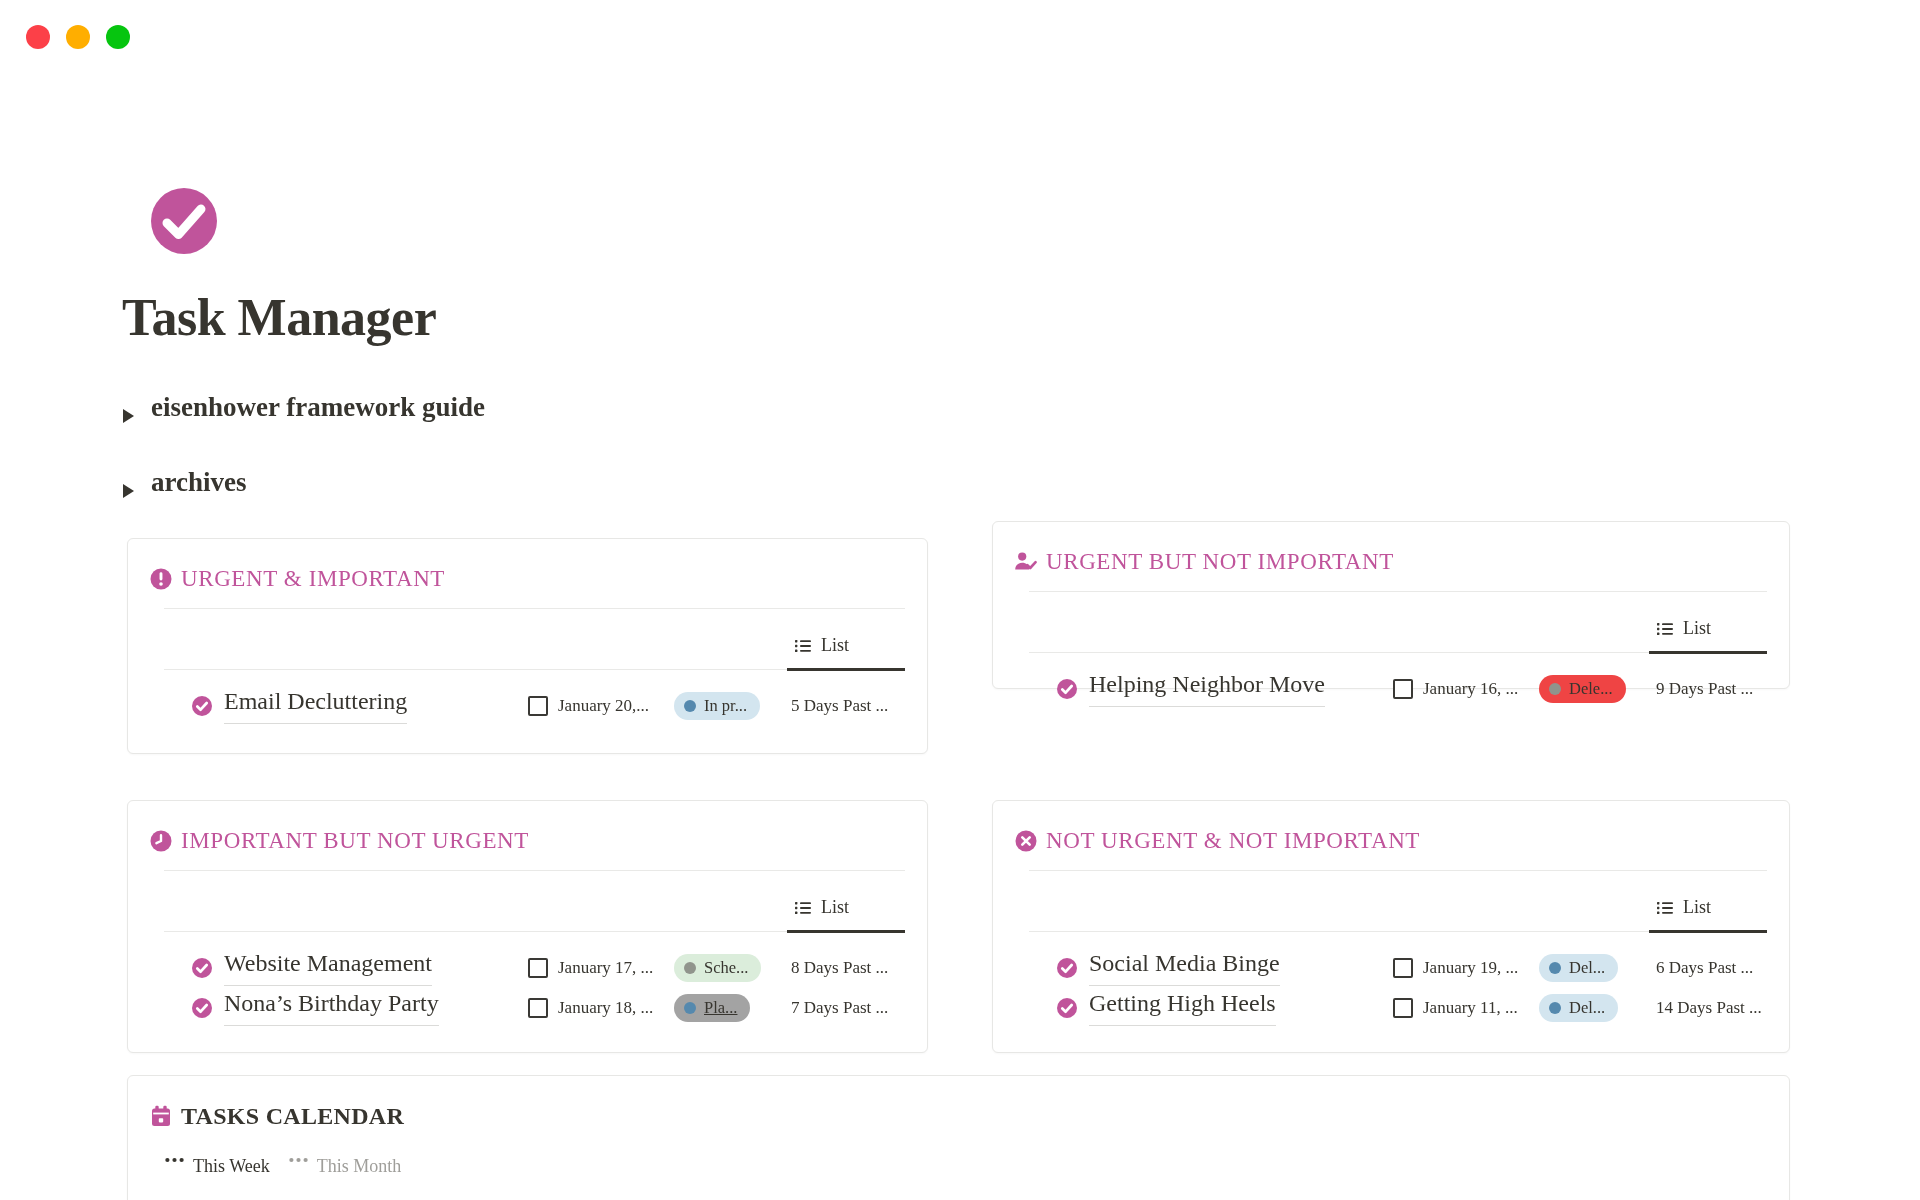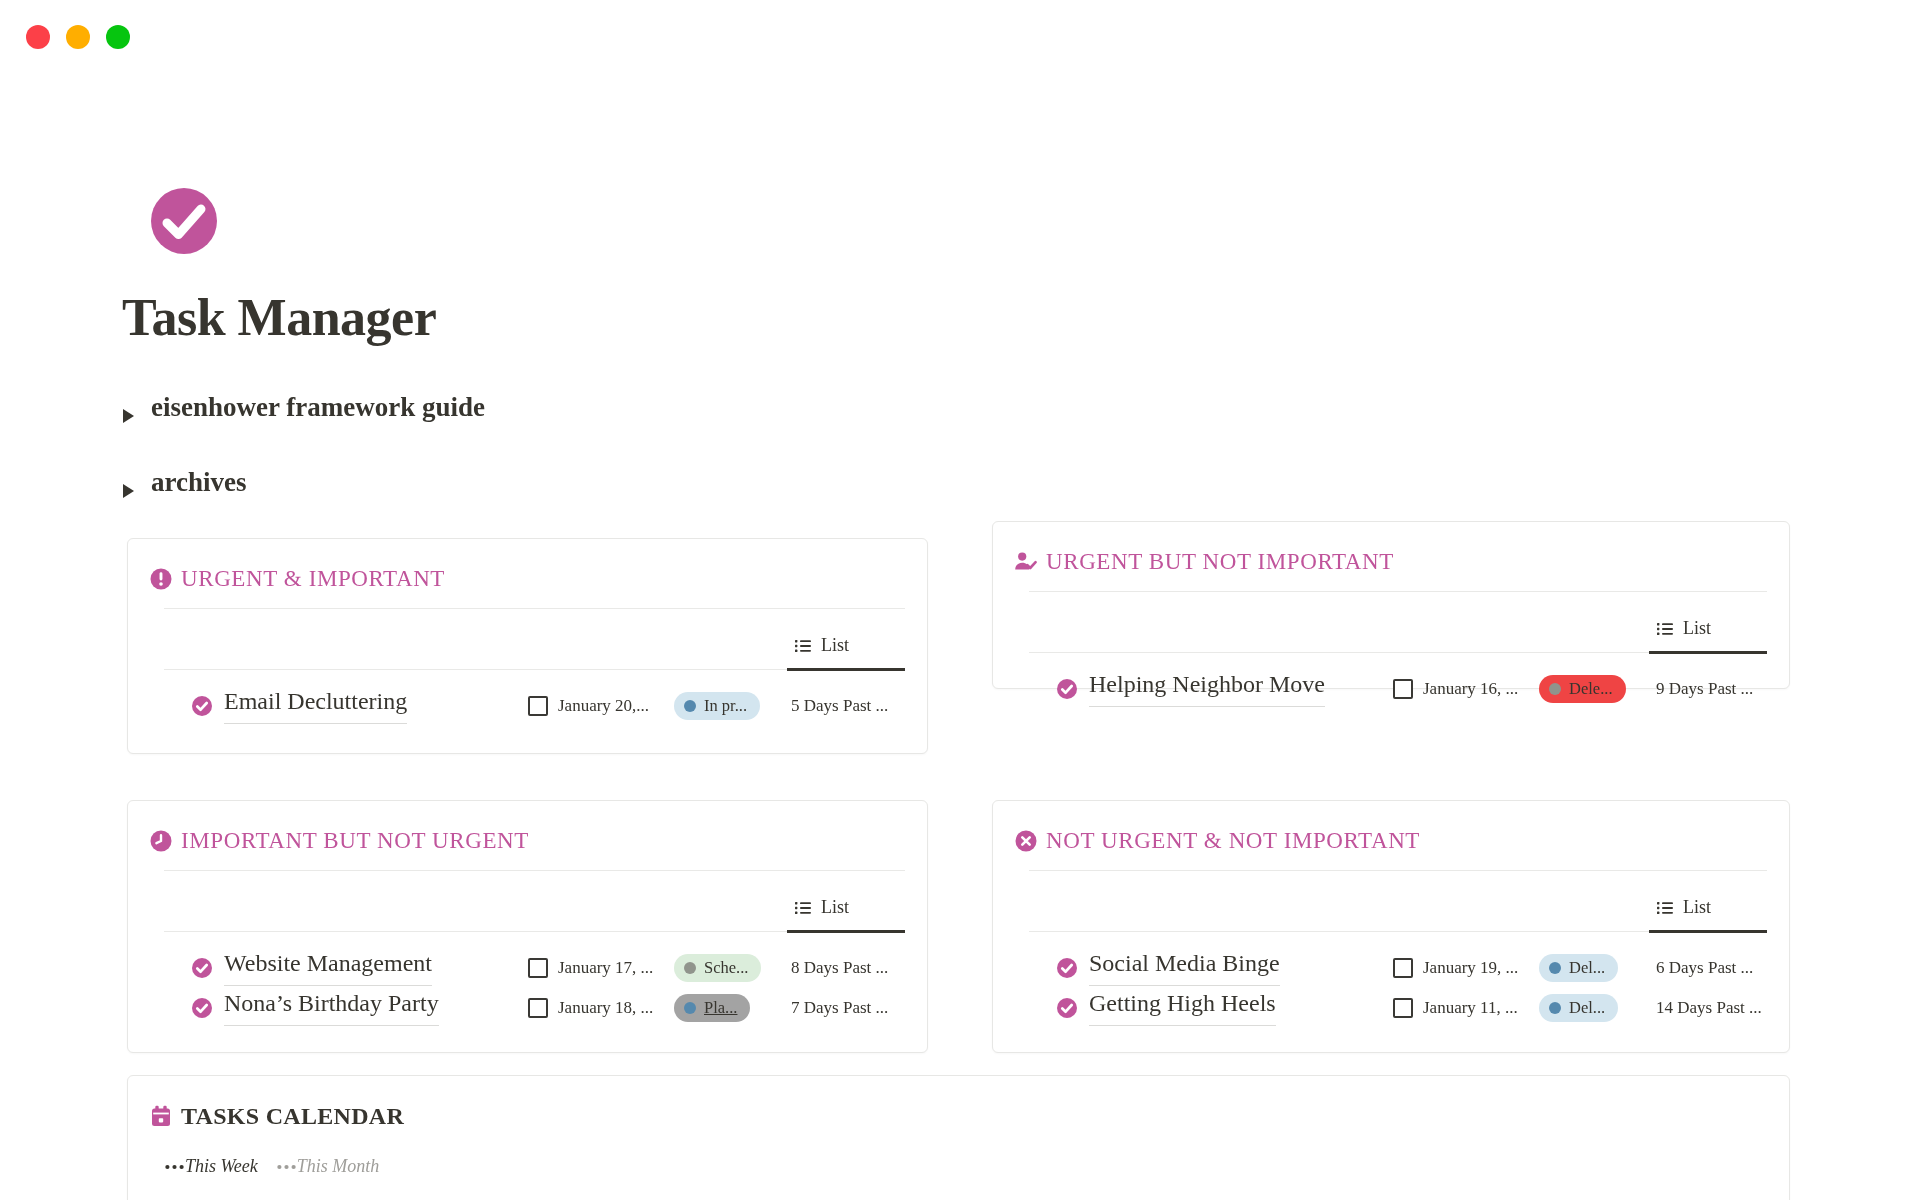--- a/index.html
+++ b/index.html
@@ -40,21 +40,21 @@
   .rows{margin:16px 22px 0 63px;}
   .task-row{display:grid;grid-template-columns:33px 304px 30px 116px 117px auto;align-items:center;height:40px;}
   .task-check{width:22px;height:22px;color:var(--accent-pink);cursor:pointer;}
   .task-title{font-size:24px;color:var(--text-dark);border-bottom:1px solid rgba(55,53,47,.18);padding-bottom:8px;width:fit-content;max-width:296px;white-space:nowrap;overflow:hidden;cursor:pointer;}
   .checkbox{width:20px;height:20px;border:2px solid #3a3935;border-radius:2px;background:#fff;cursor:pointer;}
   .cell-date,.cell-days{font-size:17px;white-space:nowrap;cursor:default;}
   .pill{display:inline-flex;align-items:center;gap:8px;height:28px;padding:0 13px 0 10px;border-radius:15px;font-size:16.5px;width:fit-content;white-space:nowrap;cursor:pointer;text-align:center;}
   .dot{width:12px;height:12px;border-radius:50%;flex:none;}
   
   .cal-tabs{margin:26px 22px 0 36px;display:flex;gap:18px;align-items:center;}
-  .cal-tab{display:flex;align-items:center;gap:0;font-size:18px;cursor:pointer;font-style:italic;}
+  .cal-tab{display:flex;align-items:flex-start;gap:8px;font-size:18px;cursor:pointer;}
   .cal-tab.inactive{color:var(--text-gray);}
   .dots-icon{display:inline-flex;}
 </style>
 </head>
 <body>
 
 <div class="lights">
   <span class="light" style="background-color: rgb(252, 64, 72);"></span>
   <span class="light" style="background-color: rgb(255, 174, 0);"></span>
   <span class="light" style="background-color: rgb(6, 197, 15);"></span>

